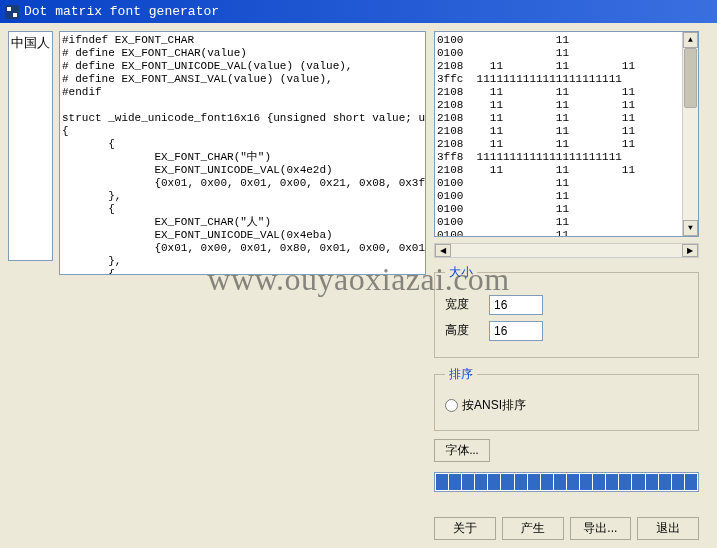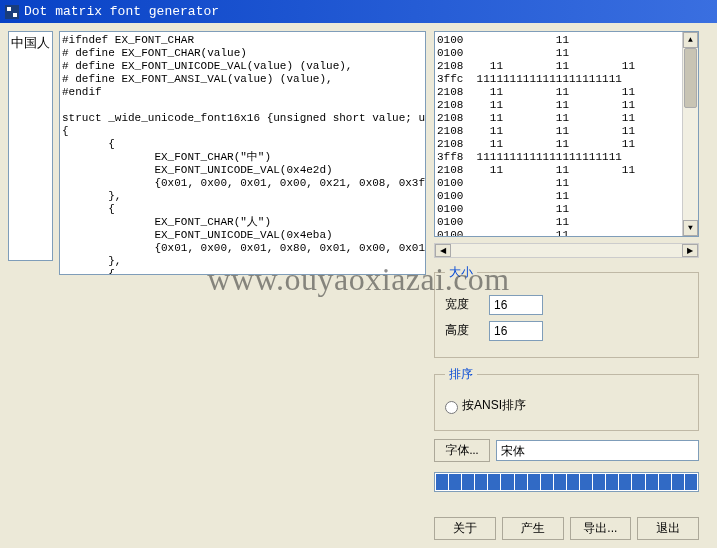--- a/index.html
+++ b/index.html
@@ -101,31 +101,30 @@
           <input type="text" class="num-input" value="16" style="">
         </div>
         <div class="row">
           <label>高度</label>
           <input type="text" class="num-input" value="16" style="">
         </div>
       </fieldset>
       <fieldset>
         <legend>排序</legend>
         <div class="row">
-          <label style="width:auto; display:flex; align-items:flex-end;">
+          <label style="width:auto; display:flex; align-items:center;">
             <input type="radio" name="sort" style="">
             <span>按ANSI排序</span>
           </label>
         </div>
       </fieldset>
     </div>
 
     <div class="font-row">
       <button class="btn">字体...</button>
-      <div class="font-display">宋体</div>
     </div>
 
     <div class="progress" id="progress">
         <div class="seg"></div>
         <div class="seg"></div>
         <div class="seg"></div>
         <div class="seg"></div>
         <div class="seg"></div>
         <div class="seg"></div>
         <div class="seg"></div>

